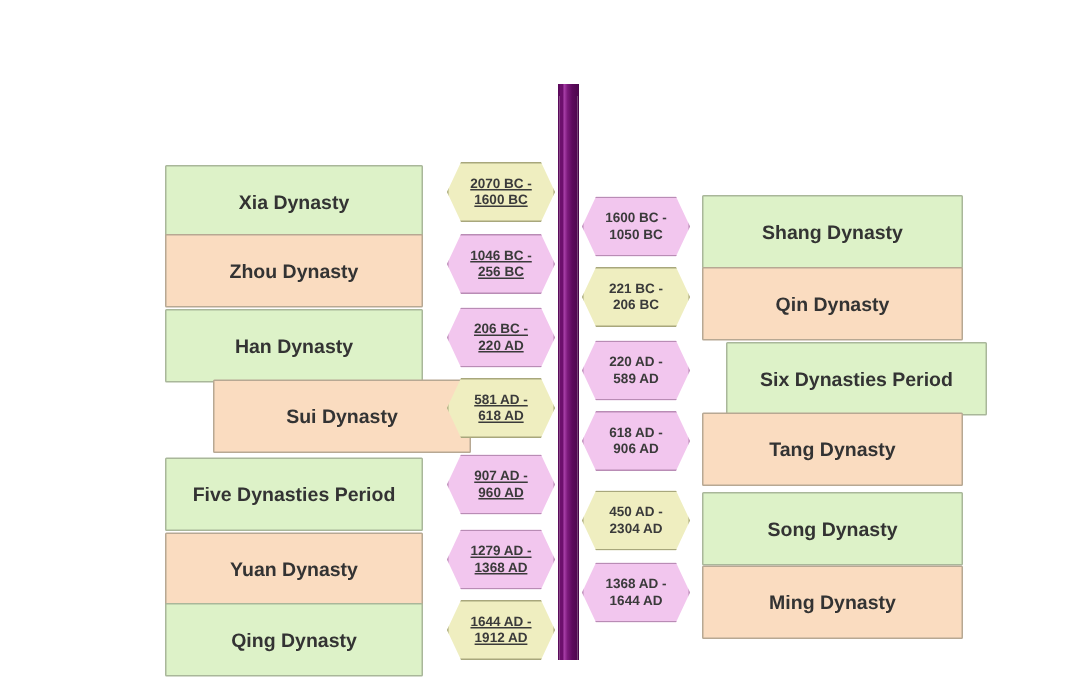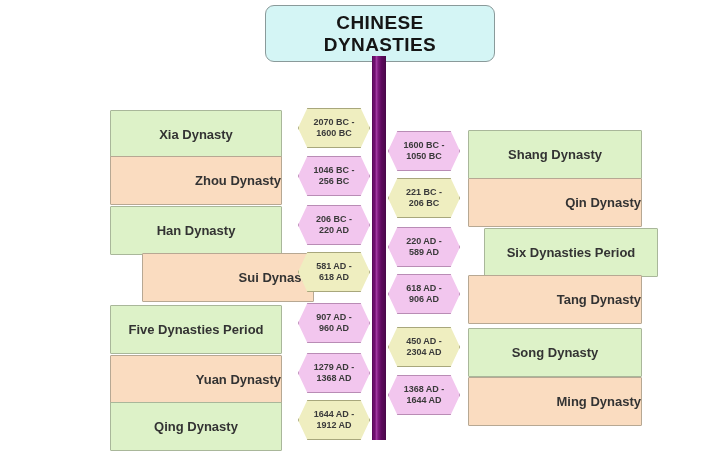--- a/index.html
+++ b/index.html
@@ -77,55 +77,51 @@
     align-items: center;
     justify-content: center;
     font-size: 13px;
     font-weight: bold;
     color: #333333;
     border-radius: 1px;
   }
   .dyn-box.left  { left: 110px; width: 172px; }
   .dyn-box.right { left: 468px; width: 174px; }
   .dyn-box.green  { background: #ddf2c8; border-color: #a9b79a; }
-  .dyn-box.peach  { background: #fadcc0; border-color: #b7a893; justify-content: flex-end; }
+  .dyn-box.peach  { background: #fadcc0; border-color: #b7a893; }
 
   
   .date-chip {
     position: absolute;
     width: 72px;
     height: 40px;
     border: 1px solid #9a9a7a;
     box-sizing: border-box;
     display: flex;
     flex-direction: column;
     align-items: center;
     justify-content: center;
     font-size: 9px;
     font-weight: bold;
     color: #3a3a3a;
     line-height: 1.25;
     clip-path: polygon(0% 50%, 13% 0%, 87% 0%, 100% 50%, 87% 100%, 13% 100%);
     text-align: center;
   }
-  .date-chip.left  { left: 298px; }
+  .date-chip.left  { left: 298px; text-decoration: underline; }
   .date-chip.right { left: 388px; }
   .date-chip.yellow { background: #efeec0; border-color: #a8a77c; }
   .date-chip.pink   { background: #f2c6ee; border-color: #b98cb5; justify-content: center; }
   .date-chip .d-line { display: block; white-space: nowrap; }
 </style>
 </head>
 <body>
 
 <div id="diagram">
 
-  <div class="title-box">
-    <span class="t-line">CHINESE</span>
-    <span class="t-line">DYNASTIES</span>
-  </div>
 
   <div class="spine-stub"></div>
   <div class="spine"></div>
 
   <div id="left-column">
       <div class="dyn-box left green" style="top: 110px;">
         <span>Xia Dynasty</span>
       </div>
       <div class="date-chip left yellow" style="top: 108px;">
         <span class="d-line">2070 BC -</span>

